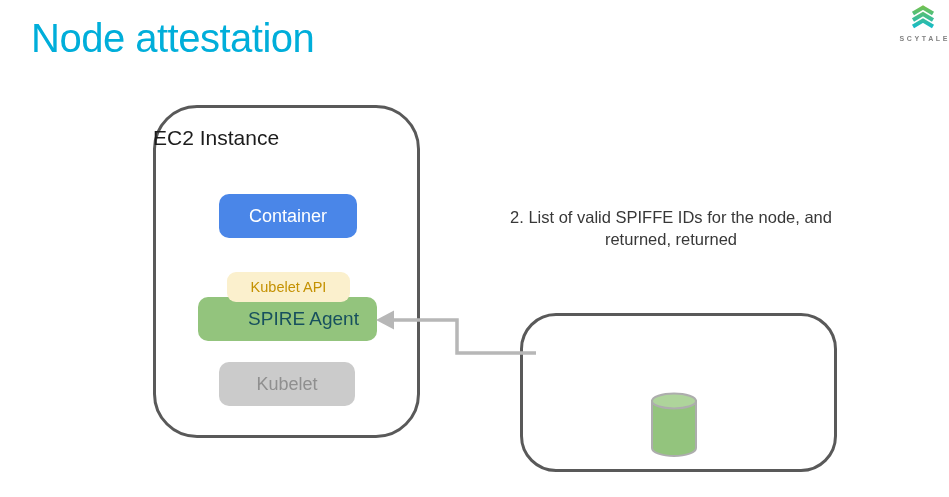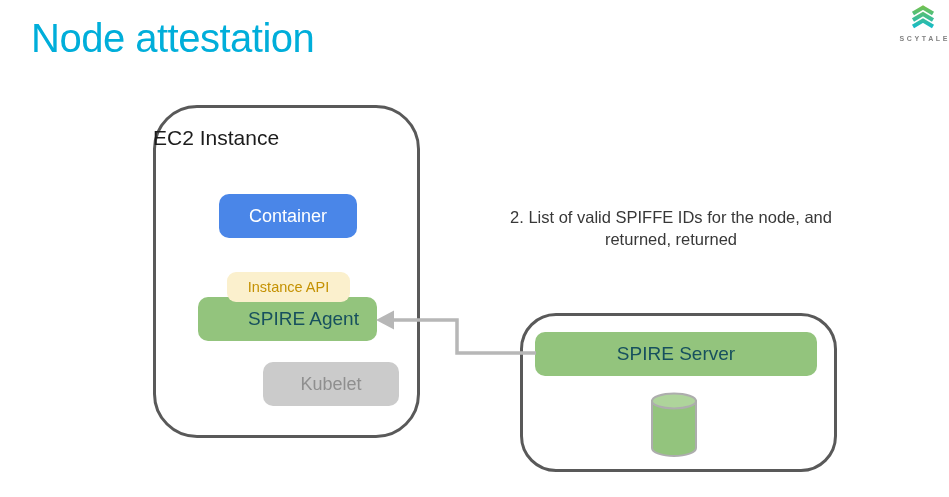--- a/index.html
+++ b/index.html
@@ -94,21 +94,20 @@
     font-size: 19px;
     z-index: 2;
     padding-left: 32px;
   }
   .kubelet-box {
     left: 219px; top: 362px;
     width: 136px; height: 44px;
     background: var(--gray-bg, #CBCBCB);
     color: var(--gray-text, #8F8F8F);
     font-size: 18px;
-    margin-left: 44px;
   }
 
   
   .annotation {
     position: absolute;
     left: 456px; top: 206px;
     width: 430px;
     text-align: center;
     font-size: 16.5px;
     line-height: 22px;
@@ -176,41 +175,38 @@
   </div>
 
   <div class="ec2-box"></div>
   <div class="ec2-title">EC2 Instance</div>
 
   <div class="node container-box">
     <span>Container</span>
   </div>
 
   <div class="node workload-tag">
-    <span>Instance API</span>
+    <span>Kubelet API</span>
   </div>
 
   <div class="node agent-box">
     <span>SPIRE Agent</span>
   </div>
 
   <div class="node kubelet-box">
     <span>Kubelet</span>
   </div>
 
   <div class="annotation">
     <span>2. List of valid SPIFFE IDs for the node, and</span>
     <span>returned, returned</span>
   </div>
 
   <div class="server-box"></div>
 
-  <div class="node server-bar">
-    <span>SPIRE Server</span>
-  </div>
 
   <div class="db-cylinder">
     <svg width="48" height="66" viewBox="0 0 48 66">
       <path d="M2 9 L2 56 A22 8 0 0 0 46 56 L46 9 Z" style="fill: var(--box-green, #93C47D); stroke: var(--cylinder-stroke, #ADADAD);" stroke-width="2"></path>
       <ellipse cx="24" cy="9" rx="22" ry="7.5" style="fill: var(--box-green-light, #AED49B); stroke: var(--cylinder-stroke, #ADADAD);" stroke-width="2"></ellipse>
     </svg>
   </div>
 
   <svg class="arrow-overlay" viewBox="0 0 949 497">
     <path d="M536 353 L457 353 L457 320 L392 320" fill="none" style="stroke: var(--arrow-gray, #B7B7B7);" stroke-width="3.5"></path>

